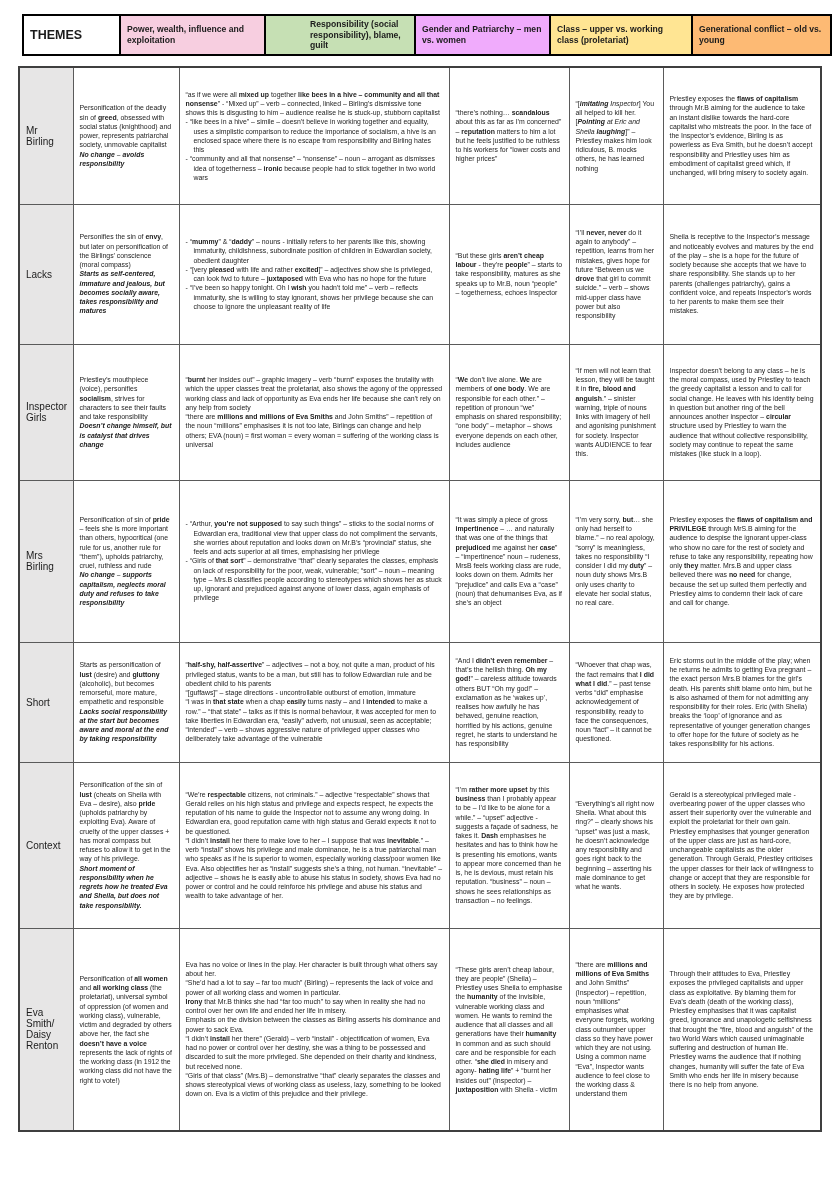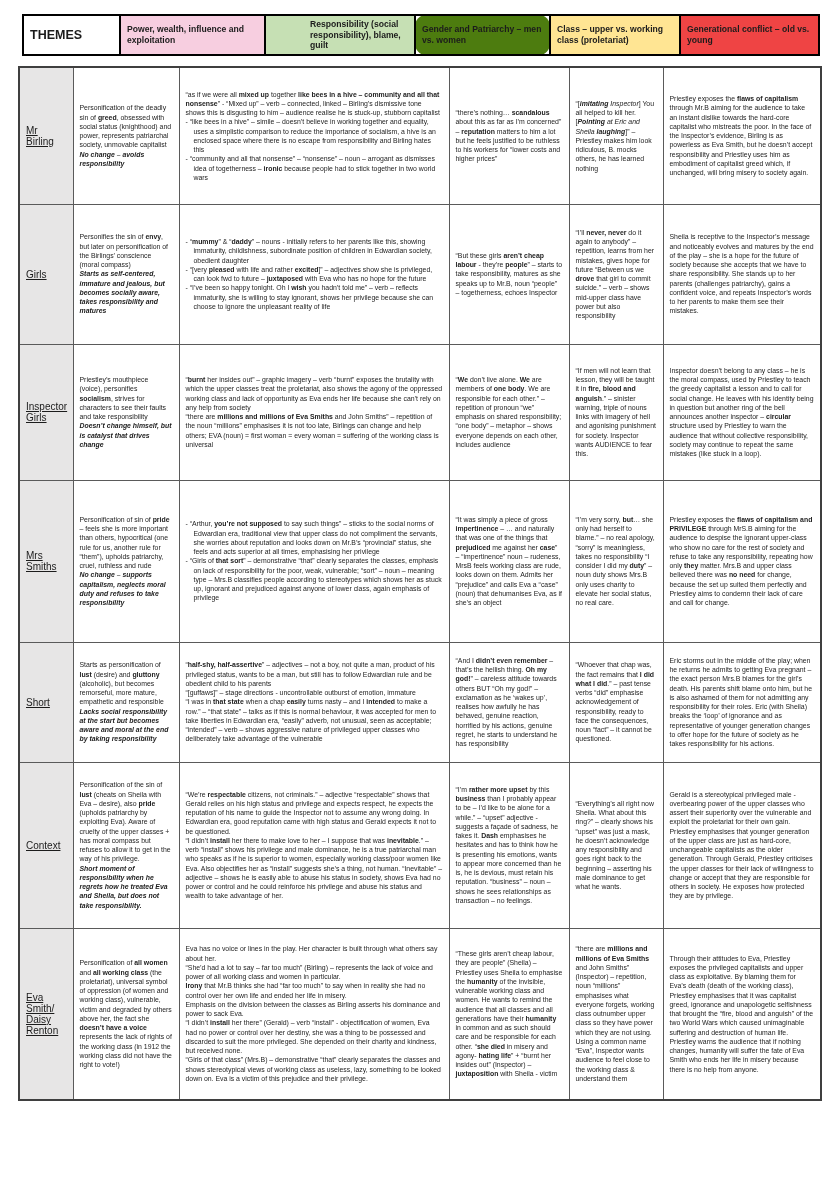--- a/index.html
+++ b/index.html
@@ -5,49 +5,49 @@
   * { margin:0; padding:0; box-sizing:border-box; }
   html,body { width:836px; background:#ffffff; }
   body { height:1200px; font-family:"Liberation Sans","DejaVu Sans",sans-serif; color:#1c1c1c; position:relative; }
   .sheet { position:absolute; top:0; left:0; width:836px; height:1200px; background:#fff; }
 
   
   table.themes { position:absolute; left:22px; top:14px; border-collapse:collapse; table-layout:fixed; }
   table.themes td { border:2px solid #000; vertical-align:middle; padding:3px 6px; font-weight:bold; }
   td.themes-label { width:97px; background:#fff; font-size:12.5px; text-align:left; padding-left:5px; }
   td.theme-item { font-size:8.6px; line-height:1.25;margin-left:40px; }
-  .w1{width:145px}.w2{width:150px}.w3{width:135px}.w4{width:130px}.w5{width:139px}
+  .w1{width:145px}.w2{width:150px}.w3{width:135px}.w4{width:142px}.w5{width:139px}
 
   
   table.grid { position:absolute; left:18px; top:66px; border-collapse:collapse; table-layout:fixed; width:802px; }
   table.grid td, table.grid th { border:1px solid #5a5a5a; padding:3px 6px; vertical-align:middle; text-align:left; font-weight:normal; }
   table.grid { border:2px solid #3f3f3f; }
   th.hdr { font-size:7.6px; font-weight:bold; vertical-align:bottom; background:#fff; line-height:1.25; }
   th.hdr.char-col { background:#e7e6e6; }
-  td.char-cell { background:#e7e6e6; font-weight:bold; font-size:10px; vertical-align:bottom; line-height:1.1; padding-bottom:5px;text-decoration:underline; }
+  td.char-cell { background:#e7e6e6; font-weight:bold; font-size:10px; vertical-align:bottom; line-height:1.1; padding-bottom:5px; }
   td.body-cell { font-size:6.9px; line-height:1.34; }
   td.intro-cell { font-size:6.9px; line-height:1.34; }
   .li { display:block; padding-left:8px; text-indent:-8px; }
   b { font-weight:bold; }
   i { font-style:italic; }
 </style>
 </head>
 <body>
 
 <div class="sheet">
 
   <table class="themes">
     <tbody>
         <tr>
       <td class="themes-label">THEMES</td>
       <td class="theme-item w1" style="background-color: rgb(247, 206, 224);">Power, wealth, influence and exploitation</td>
       <td class="theme-item w2" style="background-color: rgb(198, 224, 180); padding-left: 44px;">Responsibility (social responsibility), blame, guilt</td>
-      <td class="theme-item w3" style="background-color: #4d7c0f; border-radius: 11px;">Gender and Patriarchy – men vs. women</td>
+      <td class="theme-item w3" style="background-color: #f0abfc;">Gender and Patriarchy – men vs. women</td>
       <td class="theme-item w4" style="background-color: rgb(255, 229, 147);">Class – upper vs. working class (proletariat)</td>
-      <td class="theme-item w5" style="background-color: #ef4444;">Generational conflict – old vs. young</td>
+      <td class="theme-item w5" style="background-color: #fdba74;">Generational conflict – old vs. young</td>
     </tr>
   </tbody>
     </table>
 
   <table class="grid">
     <colgroup>
       <col style="width:54px">
         <col style="width:106px">
         <col style="width:270px">
       <col style="width:120px">
@@ -60,21 +60,21 @@
     <tr style="height:137px">
       <td class="char-cell">Mr Birling</td>
       <td class="intro-cell">Personification of the deadly sin of <b>greed</b>, obsessed with social status (knighthood) and power, represents patriarchal society, unmovable capitalist<br><b><i>No change – avoids responsibility</i></b></td>
       <td class="body-cell">“as if we were all <b>mixed up</b> together <b>like bees in a hive – community and all that nonsense</b>” - “Mixed up” – verb – connected, linked – Birling’s dismissive tone shows this is disgusting to him – audience realise he is stuck-up, stubborn capitalist<span class="li">- “like bees in a hive” – simile – doesn’t believe in working together and equality, uses a simplistic comparison to reduce the importance of socialism, a hive is an enclosed space where there is no escape from responsibility and Birling hates this</span><span class="li">- “community and all that nonsense” – “nonsense” – noun – arrogant as dismisses idea of togetherness – <b>ironic</b> because people had to stick together in two world wars</span></td>
       <td class="body-cell">“there’s nothing… <b>scandalous</b> about this as far as I’m concerned” – <b>reputation</b> matters to him a lot but he feels justified to be ruthless to his workers for “lower costs and higher prices”</td>
       <td class="body-cell">“[<b><i>imitating</i></b> <i>Inspector</i>] You all helped to kill her. [<b><i>Pointing</i></b> <i>at Eric and Sheila</i> <b><i>laughing</i></b>]” – Priestley makes him look ridiculous, B. mocks others, he has learned nothing</td>
       <td class="body-cell">Priestley exposes the <b>flaws of capitalism</b> through Mr.B aiming for the audience to take an instant dislike towards the hard-core capitalist who mistreats the poor. In the face of the Inspector’s evidence, Birling is as powerless as Eva Smith, but he doesn’t accept responsibility and Priestley uses him as embodiment of capitalist greed which, if unchanged, will bring misery to society again.</td>
     </tr>
 
     <tr style="height:140px">
-      <td class="char-cell">Girls</td>
+      <td class="char-cell">Lacks</td>
       <td class="intro-cell">Personifies the sin of <b>envy</b>, but later on personification of the Birlings’ conscience (moral compass)<br><b><i>Starts as self-centered, immature and jealous, but becomes socially aware, takes responsibility and matures</i></b></td>
       <td class="body-cell">
             <span class="li">- “<b>mummy</b>” &amp; “<b>daddy</b>” – nouns - initially refers to her parents like this, showing immaturity, childishness, subordinate position of children in Edwardian society, obedient daughter</span>
             <span class="li">- “[very <b>pleased</b> with life and rather <b>excited</b>]” – adjectives show she is privileged, can look fwd to future – <b>juxtaposed</b> with Eva who has no hope for the future</span>
             <span class="li">- “I’ve been so happy tonight. Oh I <b>wish</b> you hadn’t told me” – verb – reflects immaturity, she is willing to stay ignorant, shows her privilege because she can choose to ignore the unpleasant reality of life</span>
           </td>
       <td class="body-cell">“But these girls <b>aren’t cheap labour</b> - they’re <b>people</b>” – starts to take responsibility, matures as she speaks up to Mr.B, noun “people” – togetherness, echoes Inspector</td>
       <td class="body-cell">“I’ll <b>never, never</b> do it again to anybody” – repetition, learns from her mistakes, gives hope for future “Between us we <b>drove</b> that girl to commit suicide.” – verb – shows mid-upper class have power but also responsibility</td>
       <td class="body-cell">Sheila is receptive to the Inspector’s message and noticeably evolves and matures by the end of the play – she is a hope for the future of society because she accepts that we have to share responsibility. She stands up to her parents (challenges patriarchy), gains a confident voice, and repeats Inspector’s words to her parents to make them see their mistakes.</td>
     </tr>
@@ -82,21 +82,21 @@
     <tr style="height:136px">
       <td class="char-cell">Inspector Girls</td>
       <td class="intro-cell">Priestley’s mouthpiece (voice), personifies <b>socialism</b>, strives for characters to see their faults and take responsibility<br><b><i>Doesn’t change himself, but is catalyst that drives change</i></b></td>
       <td class="body-cell">“<b>burnt</b> her insides out” – graphic imagery – verb “burnt” exposes the brutality with which the upper classes treat the proletariat, also shows the agony of the oppressed working class and lack of opportunity as Eva ends her life because she can’t rely on any help from society<br>“there are <b>millions and millions of Eva Smiths</b> and John Smiths” – repetition of the noun “millions” emphasises it is not too late, Birlings can change and help others; EVA (noun) = first woman = every woman = suffering of the working class is universal</td>
       <td class="body-cell">“<b>We</b> don’t live alone. <b>We</b> are members of <b>one body</b>. We are responsible for each other.” – repetition of pronoun “we”&nbsp;&nbsp; emphasis on shared responsibility; “one body” – metaphor – shows everyone depends on each other, includes audience</td>
       <td class="body-cell">“If men will not learn that lesson, they will be taught it in <b>fire, blood and anguish</b>.” – sinister warning, triple of nouns links with imagery of hell and agonising punishment for society. Inspector wants AUDIENCE to fear this.</td>
       <td class="body-cell">Inspector doesn’t belong to any class – he is the moral compass, used by Priestley to teach the greedy capitalist a lesson and to call for social change. He leaves with his identity being in question but another ring of the bell announces another inspector – <b>circular</b> structure used by Priestley to warn the audience that without collective responsibility, society may continue to repeat the same mistakes (like stuck in a loop).</td>
     </tr>
 
     <tr style="height:162px">
-      <td class="char-cell">Mrs Smiths</td>
+      <td class="char-cell">Mrs Birling</td>
       <td class="intro-cell">Personification of sin of <b>pride</b> – feels she is more important than others, hypocritical (one rule for us, another rule for “them”), upholds patriarchy, cruel, ruthless and rude<br><b><i>No change – supports capitalism, neglects moral duty and refuses to take responsibility</i></b></td>
       <td class="body-cell">
             <span class="li">- “Arthur, <b>you’re not supposed</b> to say such things” – sticks to the social norms of Edwardian era, traditional view that upper class do not compliment the servants, she worries about reputation and looks down on Mr.B’s “provincial” status, she feels and acts superior at all times, emphasising her privilege</span>
             <span class="li">- “Girls of <b>that sort</b>” – demonstrative “that” clearly separates the classes, emphasis on lack of responsibility for the poor, weak, vulnerable; “sort” – noun – meaning type – Mrs.B classifies people according to stereotypes which shows her as stuck up, ignorant and prejudiced against anyone of lower class, again emphasis of privilege</span>
           </td>
       <td class="body-cell">“It was simply a piece of gross <b>impertinence</b> – … and naturally that was one of the things that <b>prejudiced</b> me against her <b>case</b>” – “impertinence” noun – rudeness, MrsB feels working class are rude, looks down on them. Admits her “prejudice” and calls Eva a “case” (noun) that dehumanises Eva, as if she’s an object</td>
       <td class="body-cell">“I’m very sorry, <b>but</b>… she only had herself to blame.” – no real apology, “sorry” is meaningless, takes no responsibility “I consider I did my <b>duty</b>” – noun duty shows Mrs.B only uses charity to elevate her social status, no real care.</td>
       <td class="body-cell">Priestley exposes the <b>flaws of capitalism and PRIVILEGE</b> through MrS.B aiming for the audience to despise the ignorant upper-class who show no care for the rest of society and refuse to take any responsibility, repeating how only <b>they</b> matter. Mrs.B and upper class believed there was <b>no need</b> for change, because the set up suited them perfectly and Priestley aims to condemn their lack of care and call for change.</td>
     </tr>
 
@@ -111,21 +111,21 @@
 
     <tr style="height:166px">
       <td class="char-cell">Context</td>
       <td class="intro-cell">Personification of the sin of <b>lust</b> (cheats on Sheila with Eva – desire), also <b>pride</b> (upholds patriarchy by exploiting Eva). Aware of cruelty of the upper classes + has moral compass but refuses to allow it to get in the way of his privilege.<br><b><i>Short moment of responsibility when he regrets how he treated Eva and Sheila, but does not take responsibility.</i></b></td>
       <td class="body-cell">“We’re <b>respectable</b> citizens, not criminals.” – adjective “respectable” shows that Gerald relies on his high status and privilege and expects respect, he expects the reputation of his name to guide the Inspector not to assume any wrong doing. In Edwardian era, good reputation came with high status and Gerald expects it not to be questioned.<br>“I didn’t <b>install</b> her there to make love to her – I suppose that was <b>inevitable</b>.” – verb “install” shows his privilege and male dominance, he is a true patriarchal man who speaks as if he is superior to women, especially working class/poor women like Eva. Also objectifies her as “install” suggests she’s a thing, not human. “Inevitable” – adjective – shows he is easily able to abuse his status in society, shows Eva had no power or control and he could reinforce his privilege and abuse his status and wealth to take advantage of her.</td>
       <td class="body-cell">“I’m <b>rather more upset</b> by this <b>business</b> than I probably appear to be – I’d like to be alone for a while.” – “upset” adjective - suggests a façade of sadness, he fakes it. <b>Dash</b> emphasises he hesitates and has to think how he is presenting his emotions, wants to appear more concerned than he is, he is devious, must retain his reputation. “business” – noun – shows he sees relationships as transaction – no feelings.</td>
       <td class="body-cell">“Everything’s all right now Sheila. What about this ring?” – clearly shows his “upset” was just a mask, he doesn’t acknowledge any responsibility and goes right back to the beginning – asserting his male dominance to get what he wants.</td>
       <td class="body-cell">Gerald is a stereotypical privileged male - overbearing power of the upper classes who assert their superiority over the vulnerable and exploit the proletariat for their own gain. Priestley emphasises that younger generation of the upper class are just as hard-core, unchangeable capitalists as the older generation. Through Gerald, Priestley criticises the upper classes for their lack of willingness to change or accept that they are responsible for others in society. He exposes how protected they are by privilege.</td>
     </tr>
 
-    <tr style="height:172px">
+    <tr style="height:203px">
       <td class="char-cell">Eva Smith/ Daisy Renton</td>
       <td class="intro-cell">Personification of <b>all women</b> and <b>all working class</b> (the proletariat), universal symbol of oppression (of women and working class), vulnerable, victim and degraded by others above her, the fact she <b>doesn’t have a voice</b> represents the lack of rights of the working class (in 1912 the working class did not have the right to vote!)</td>
       <td class="body-cell">Eva has no voice or lines in the play. Her character is built through what others say about her.<br>“She’d had a lot to say – far too much” (Birling) – represents the lack of voice and power of all working class and women in particular.<br><b>Irony</b> that Mr.B thinks she had “far too much” to say when in reality she had no control over her own life and ended her life in misery.<br>Emphasis on the division between the classes as Birling asserts his dominance and power to sack Eva.<br>“I didn’t <b>install</b> her there” (Gerald) – verb “install” - objectification of women, Eva had no power or control over her destiny, she was a thing to be possessed and discarded to suit the more privileged. She depended on their charity and kindness, but received none.<br>“Girls of that class” (Mrs.B) – demonstrative “that” clearly separates the classes and shows stereotypical views of working class as useless, lazy, something to be looked down on. Eva is a victim of this prejudice and their privilege.</td>
       <td class="body-cell">“These girls aren’t cheap labour, they are people” (Sheila) – Priestley uses Sheila to emphasise the <b>humanity</b> of the invisible, vulnerable working class and women. He wants to remind the audience that all classes and all generations have their <b>humanity</b> in common and as such should care and be responsible for each other. “<b>she died</b> in misery and agony- <b>hating life</b>” + “burnt her insides out” (Inspector) – <b>juxtaposition</b> with Sheila - victim</td>
       <td class="body-cell">“there are <b>millions and millions of Eva Smiths</b> and John Smiths” (Inspector) – repetition, noun “millions” emphasises what everyone forgets, working class outnumber upper class so they have power which they are not using. Using a common name “Eva”, Inspector wants audience to feel close to the working class &amp; understand them</td>
       <td class="body-cell">Through their attitudes to Eva, Priestley exposes the privileged capitalists and upper class as exploitative. By blaming them for Eva’s death (death of the working class), Priestley emphasises that it was capitalist greed, ignorance and unapologetic selfishness that brought the “fire, blood and anguish” of the two World Wars which caused unimaginable suffering and destruction of human life. Priestley warns the audience that if nothing changes, humanity will suffer the fate of Eva Smith who ends her life in misery because there is no help from anyone.</td>
     </tr>
   </tbody>
     </table>
 

